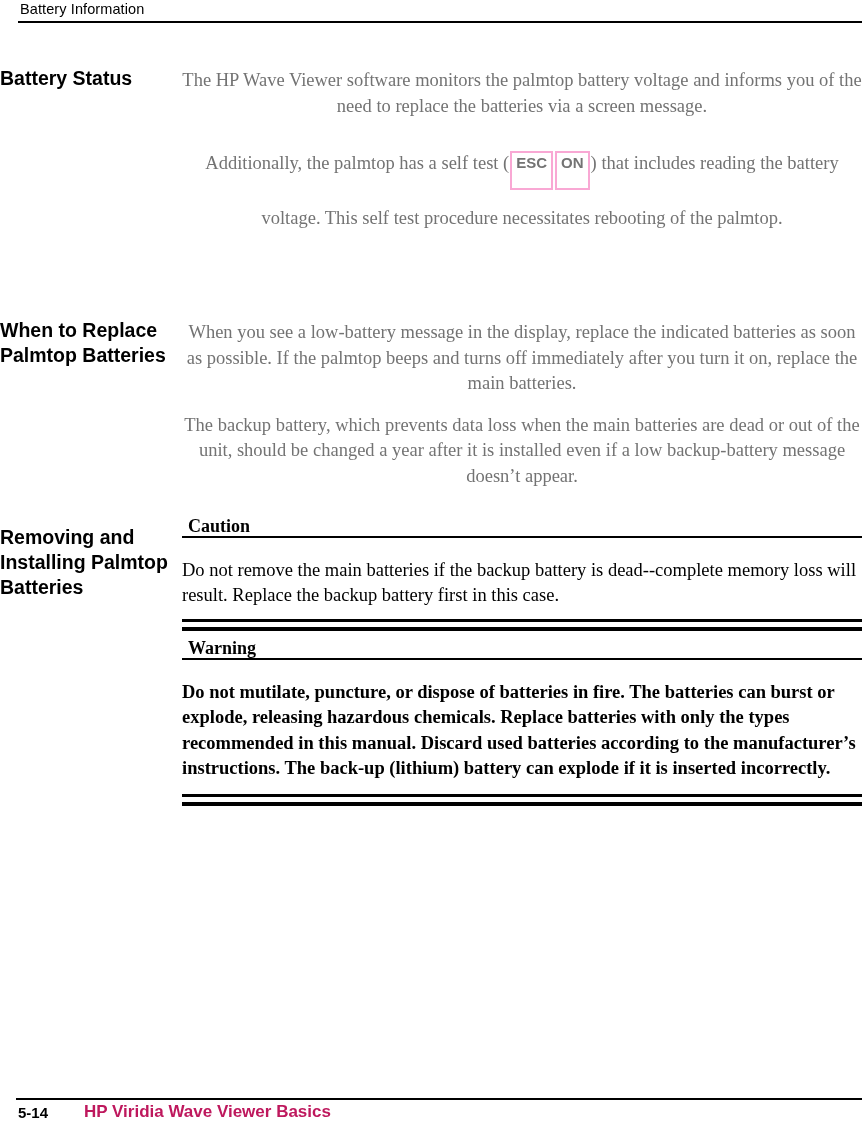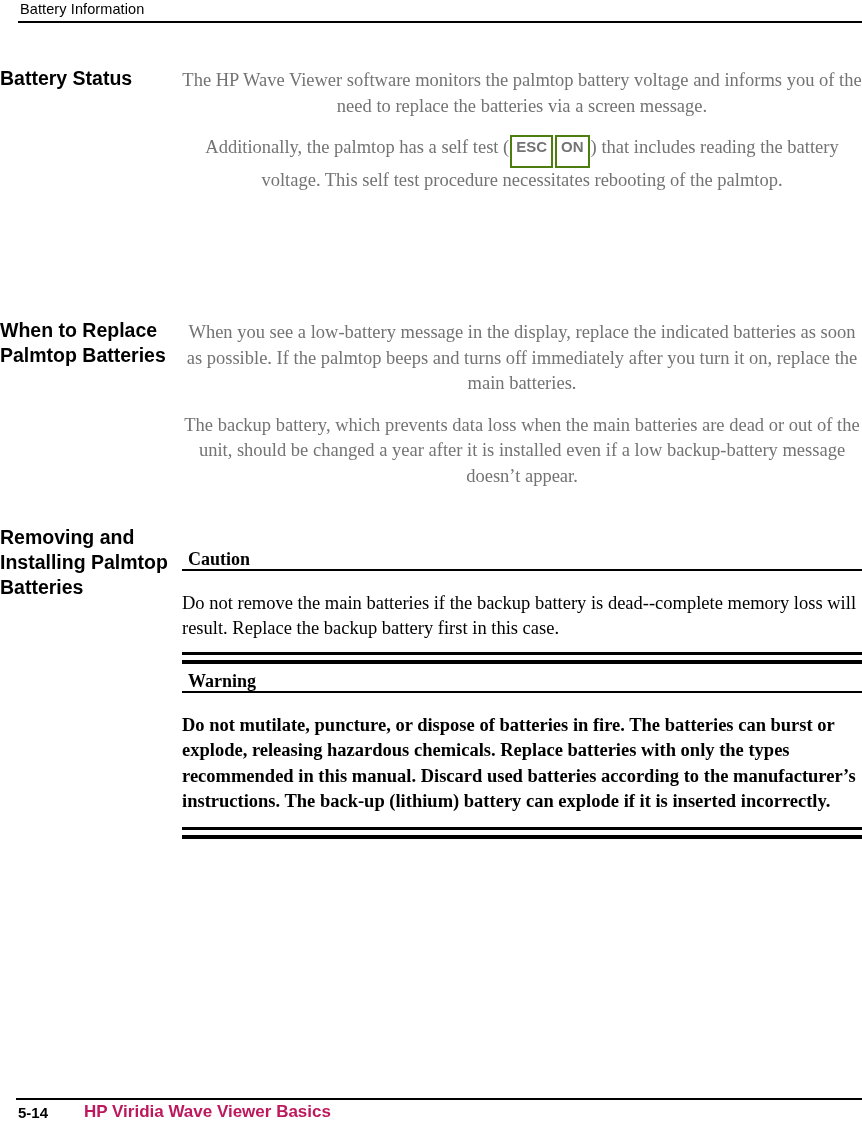--- a/index.html
+++ b/index.html
@@ -75,43 +75,42 @@
     font-family: "Liberation Serif", serif;
     font-size: 18.5px;
     line-height: 25.5px;
     color: #737373;
     text-align: center;
   }
   p.para:last-child { margin-bottom: 0; }
 
   .keycap {
     display: inline-block;
-    border: 2px solid #4d7c0f;
+    border: 2px solid #f9a8d4;
     font-family: "Liberation Sans", sans-serif;
     font-weight: bold;
     font-size: 15px;
     line-height: 15px;
-    padding: 2px 4px 12px 4px;
+    padding: 2px 4px 18px 4px;
     vertical-align: 1px;
-    margin: 0 1px;
+    margin: 16px 1px;
   }
 
   
   .notebox {
     position: absolute;
     left: 182px;
     width: 680px;
   }
   .note-title {
     font-family: "Liberation Serif", serif;
     font-weight: bold;
     font-size: 18px;
     line-height: 20px;
     padding-left: 6px;
-    margin-top: 33px;
   }
   .rule-thin {
     width: 100%;
     height: 1.5px;
     background: #000;
   }
   .rule-thick {
     width: 100%;
     height: 3.5px;
     background: #000;

